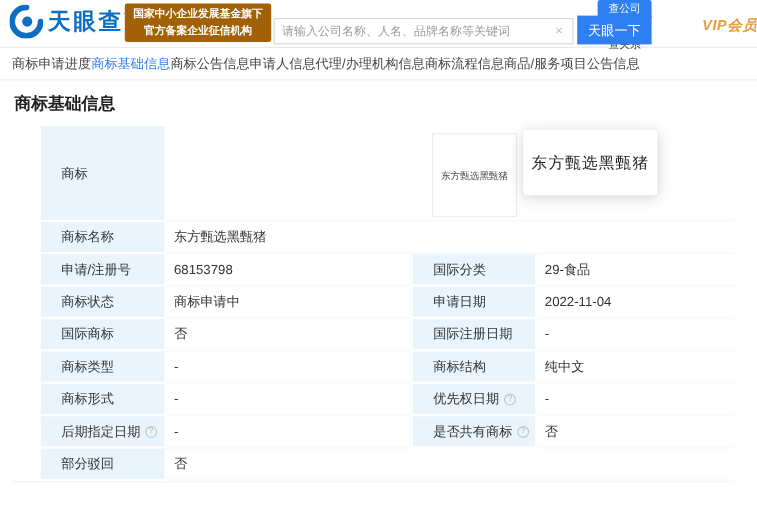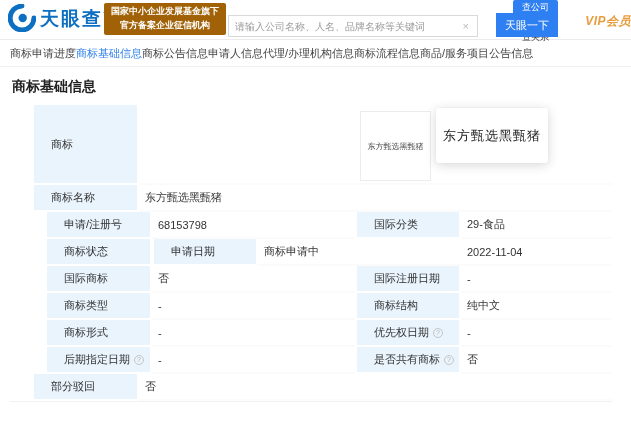--- a/index.html
+++ b/index.html
@@ -21,42 +21,42 @@
   .search-tabs { display:flex; align-items:flex-end; height:12px;flex-direction:column; }
   .search-tab { font-size:9px; color:#333; padding:1px 9px 1px; cursor:pointer; }
   .search-tab.active { background:#2e7ff2; color:#fff; border-radius:2px 2px 0 0; }
   .search-row { display:flex; align-items:flex-end; margin-top:1px; }
   .search-box { display:flex; align-items:center; width:250px; height:22px;
                 border:1px solid #d9d9d9; background:#fff; padding:0 6px; }
   .search-box input { flex:1; border:none; outline:none; font-size:10px; color:#666;
                       font-family:"Liberation Sans","DejaVu Sans",sans-serif; background:transparent; }
   .search-box input::placeholder { color:#9b9b9b; }
   .clear-x { color:#bbb; font-size:11px; cursor:pointer; padding:0 2px; }
-  .search-btn { width:62px; height:24px; margin-left:18px; background:#2e7ff2; color:#fff;
+  .search-btn { width:62px; height:24px; margin-left:3px; background:#2e7ff2; color:#fff;
                 border:none; font-size:11px; cursor:pointer; font-family:inherit; }
   .vip { position:absolute; right:0; top:13px; color:#e89c3e; font-size:12px;
          font-weight:bold; font-style:italic; letter-spacing:.5px; cursor:pointer; }
 
   
   .nav { display:flex; justify-content:flex-start; align-items:center; height:27px;
          padding:0 10px; border-bottom:1px solid #f0f0f0; }
   .nav-tab { font-size:11px; color:#454545; cursor:pointer; white-space:nowrap; }
   .nav-tab.active { color:#2f80ed; }
 
   
   .section-title { margin:11px 0 9px 12px; font-size:14px; font-weight:bold; color:#222; }
 
   
   .tm-table { margin-left:10px; width:602px; border-bottom:1px solid #f2f2f2;padding-left:24px; }
   .row { display:flex; }
   .cell { display:flex; align-items:center; height:27px; font-size:11px; }
   .cell.label { background:#e9f4fd; color:#333; padding-left:17px;
                 border-right:2px solid #fff; border-bottom:2px solid #fff; }
   .cell.value { background:#fff; color:#333; padding-left:6px; border-bottom:2px solid #fbfbfb; }
-  .c1 { width:105px;margin-left:13px; }
+  .c1 { width:105px; }
   .v1 { width:203px; }
   .c2 { width:106px; border-left:2px solid #fff; }
   .v2 { flex:1; }
   .full-lbl { width:105px; }
   .full-val { flex:1; }
   .help { display:inline-flex; align-items:center; justify-content:center; width:10px; height:10px;
           margin-left:4px; border:1px solid #c6c6c6; border-radius:50%; color:#b3b3b3;
           font-size:7px; line-height:1; cursor:pointer; flex:0 0 auto; }
 
   
@@ -178,25 +178,25 @@
       <span class="lbl-text">国际分类</span>
 
     </div>
     <div class="cell value v2">29-食品</div>
   </div>
         <div class="row">
     <div class="cell label c1">
       <span class="lbl-text">商标状态</span>
 
     </div>
+    <div class="cell value v1">商标申请中</div>
     <div class="cell label c2">
       <span class="lbl-text">申请日期</span>
 
     </div>
-    <div class="cell value v1">商标申请中</div>
     <div class="cell value v2">2022-11-04</div>
   </div>
         <div class="row">
     <div class="cell label c1">
       <span class="lbl-text">国际商标</span>
 
     </div>
     <div class="cell value v1">否</div>
     <div class="cell label c2">
       <span class="lbl-text">国际注册日期</span>

